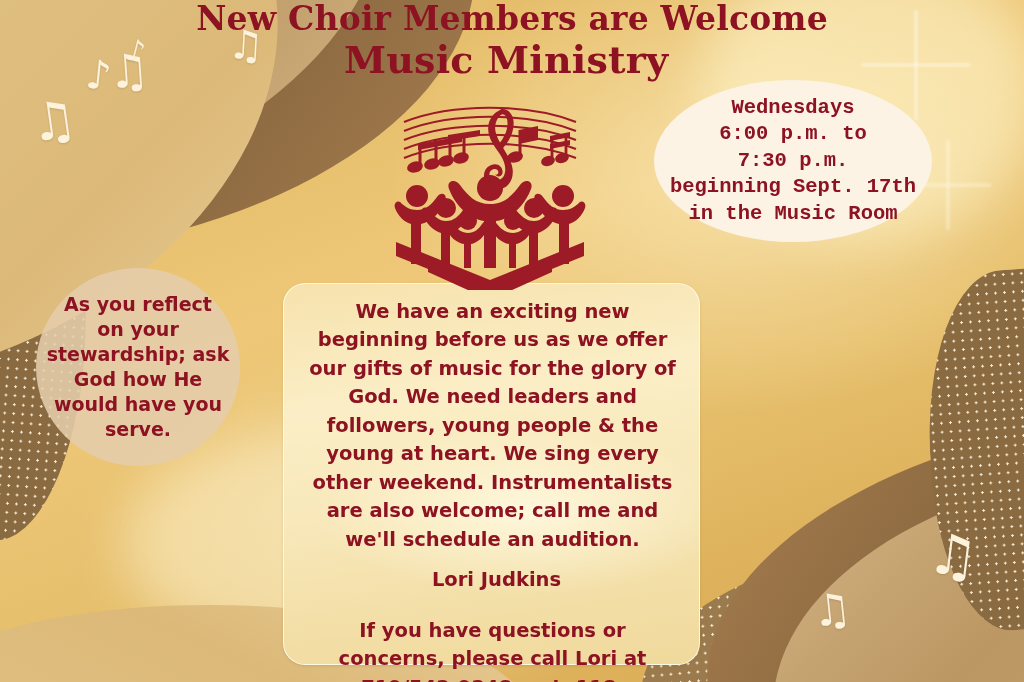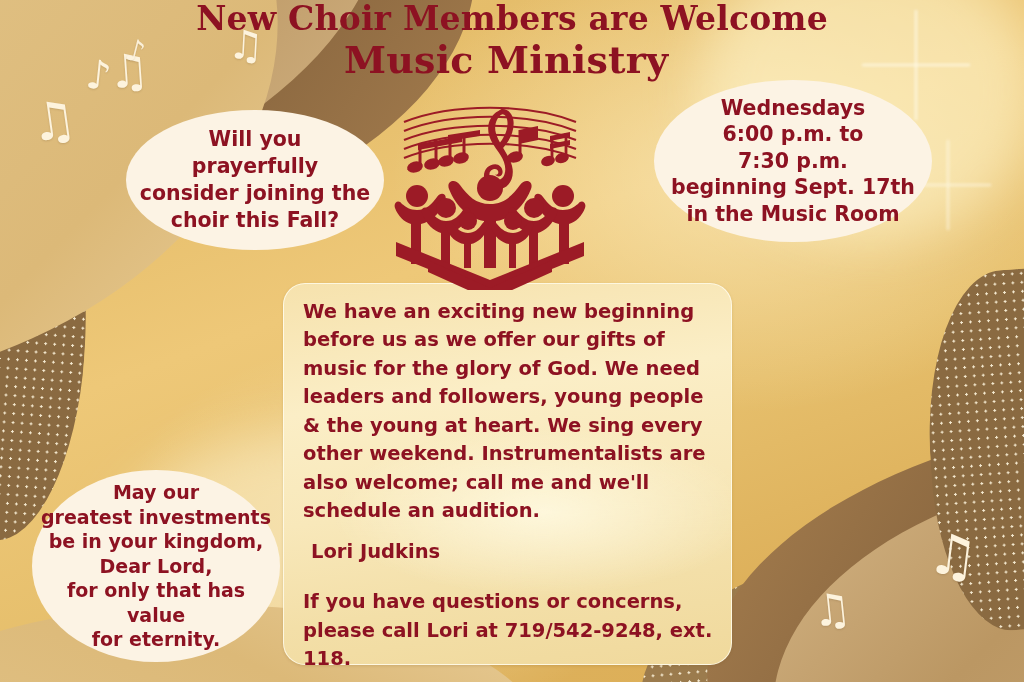--- a/index.html
+++ b/index.html
@@ -59,38 +59,38 @@
     position:absolute;border-radius:50%;
     display:flex;align-items:center;justify-content:center;
     text-align:center;color:#8d1222;font-weight:bold;
     z-index:30;
   }
   .oval .txt{padding:0 6px;white-space:pre-line;}
   .cream{background:#fcf3e4;}
   .tan{background:rgba(229,205,171,.88);}
 
   #oval-question{left:126px;top:110px;width:258px;height:140px;font-size:20.5px;line-height:1.33;}
-  #oval-schedule{left:654px;top:80px;width:278px;height:162px;font-size:20.5px;line-height:1.29;}
+  #oval-schedule{left:654px;top:80px;width:278px;height:162px;font-size:20.5px;line-height:1.29;font-family:Liberation Mono, monospace;}
   #oval-reflect{left:36px;top:268px;width:204px;height:198px;font-size:19px;line-height:1.31;}
   #oval-hearts {left:734px;top:268px;width:276px;height:230px;font-size:19.5px;line-height:1.30;}
   #oval-invest {left:32px;top:470px;width:248px;height:192px;font-size:19px;line-height:1.29;}
 
   
   #message-box{
-    position:absolute;left:283px;top:283px;width:449px;height:382px;
+    position:absolute;left:283px;top:283px;width:417px;height:382px;
     border-radius:22px;
     background:
       radial-gradient(ellipse 300px 120px at 58% 60%, rgba(255,250,226,.85) 0%, rgba(255,248,220,0) 70%),
       linear-gradient(172deg,#f6e2ad 0%,#fbeec6 30%,#f8e8ba 55%,#f3dfa8 78%,#f0d99c 100%);
     border:1.5px solid rgba(255,252,235,.85);
     box-shadow:0 1px 3px rgba(120,85,30,.18);
     z-index:32;
     box-sizing:border-box;
     padding:14px 17px 2px 19px;
-    color:#8d1222;font-weight:bold;
+    color:#8d1222;font-weight:bold;text-align:center;
   }
   #message-box .para{font-size:19.5px;line-height:1.46;white-space:pre-line;}
   #msg-sig{margin-top:12px;margin-left:8px;}
   #msg-contact{margin-top:22px;}
 </style>
 </head>
 <body>
 
 <div id="poster">
 
@@ -244,45 +244,39 @@
                  C138,137 130,143 124,144 L124,168 L117,168 L117,144
                  C110,143 102,137 99,127 C97,122 102,119 105,124 C109,129 114,133 121,133 Z"></path>
 
         <path d="M4,142 L98,180 L192,142 L192,156 L98,194 L4,156 Z"></path>
         <path d="M30,166 L98,194 L166,166 L166,178 L98,208 L30,178 Z" opacity="0"></path>
         <path d="M36,160 L98,188 L160,160 L160,172 L98,200 L36,172 Z"></path>
       </g>
     </svg>
   </div>
 
-  <div class="oval cream" id="oval-question">
-    <span class="txt">Will you
-prayerfully
-consider joining the
-choir this Fall?</span>
-  </div>
 
   <div class="oval cream" id="oval-schedule">
     <span class="txt">Wednesdays
 6:00 p.m. to
 7:30 p.m.
 beginning Sept. 17th
 in the Music Room</span>
   </div>
 
-
-
-  <div class="oval cream" id="oval-invest">
-    <span class="txt">May our
-greatest investments
-be in your kingdom,
-Dear Lord,
-for only that has value
-for eternity.</span>
-  </div>
+  <div class="oval tan" id="oval-reflect">
+    <span class="txt">As you reflect
+on your
+stewardship; ask
+God how He
+would have you
+serve.</span>
+  </div>
+
+
 
   <div id="message-box">
     <div class="para" id="msg-body">We have an exciting new beginning before us as we offer our gifts of music for the glory of God.  We need leaders and followers, young people &amp; the young at heart.  We sing every other weekend.  Instrumentalists are also welcome; call me and we'll schedule an audition.</div>
     <div class="para" id="msg-sig">Lori Judkins</div>
     <div class="para" id="msg-contact">If you have questions or concerns, please call Lori at 719/542-9248, ext. 118.</div>
   </div>
 
 </div>
 
 </body></html>

